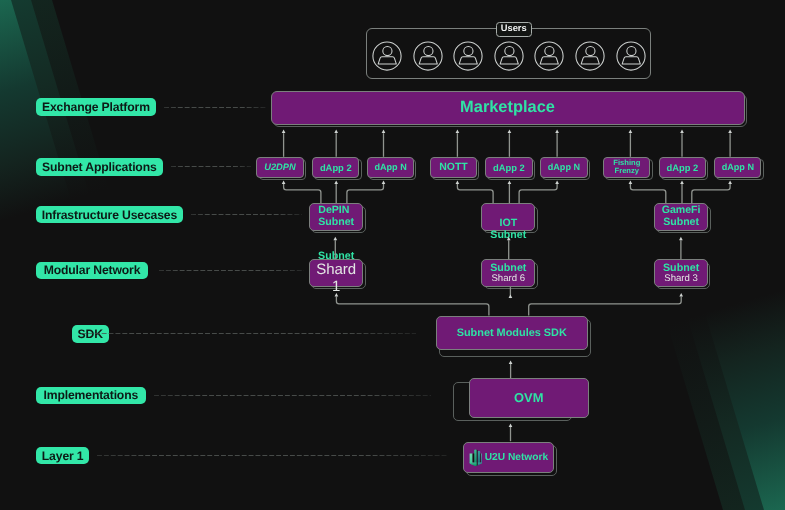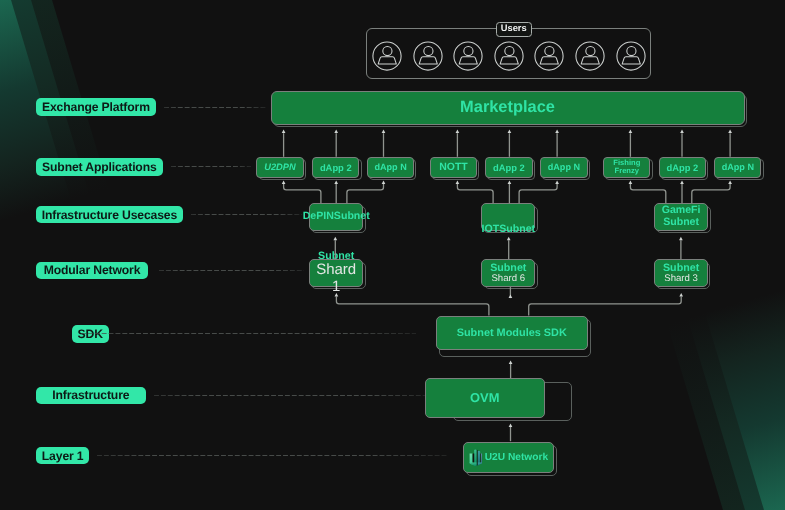--- a/index.html
+++ b/index.html
@@ -15,21 +15,21 @@
   font-weight:bold;font-size:12.2px;letter-spacing:-0.15px;display:flex;align-items:center;
   justify-content:center;height:17.3px;white-space:nowrap;line-height:1;}
 
 .dashline{position:absolute;height:1.3px;
   background-image:linear-gradient(to right,#474b49 0 4.8px,transparent 4.8px 6.9px);
   background-size:6.9px 1.3px;background-repeat:repeat-x;
   -webkit-mask-image:linear-gradient(to right,rgba(0,0,0,.55) 0%,rgba(0,0,0,1) 14%,rgba(0,0,0,1) 78%,rgba(0,0,0,.35) 100%);
   mask-image:linear-gradient(to right,rgba(0,0,0,.55) 0%,rgba(0,0,0,1) 14%,rgba(0,0,0,1) 78%,rgba(0,0,0,.35) 100%);}
 
 
-.node{position:absolute;box-sizing:border-box;background:#15803d;
+.node{position:absolute;box-sizing:border-box;background:#701a75;
   border:1px solid #7b807d;border-radius:7px;display:flex;flex-direction:column;
   align-items:center;justify-content:center;text-align:center;}
 .shd{position:absolute;box-sizing:border-box;border:1px solid #5a605d;border-radius:7px;}
 .t1{color:#2fe3a5;font-weight:bold;}
 .t2{color:#e3e6e4;font-weight:normal;}
 
 
 .usersbox{position:absolute;box-sizing:border-box;border:1px solid #7b807d;border-radius:6px;}
 .userslegend{position:absolute;background:#131513;border:1px solid #a8aeab;border-radius:3.5px;
   color:#f6f8f7;font-weight:bold;font-size:9.3px;display:flex;align-items:center;
@@ -89,21 +89,21 @@
       <path d="M764,510 L611,0 L785,0 L785,510 Z" fill="url(#gbr)"></path>
     </g>
   </svg>
 
   <div id="rowlabels">
       <div class="rowlabel" style="left: 36px; top: 98.45px; width: 119.8px;">Exchange Platform</div>
       <div class="rowlabel" style="left: 36px; top: 158.35px; width: 126.7px;">Subnet Applications</div>
       <div class="rowlabel" style="left: 36px; top: 206.05px; width: 146.8px;">Infrastructure Usecases</div>
       <div class="rowlabel" style="left: 36px; top: 261.75px; width: 112px;">Modular Network</div>
       <div class="rowlabel" style="left: 36px; top: 325.25px; width: 36.5px; margin-left: 36px;">SDK</div>
-      <div class="rowlabel" style="left: 36px; top: 386.55px; width: 109.6px;">Infrastructure</div>
+      <div class="rowlabel" style="left: 36px; top: 386.55px; width: 109.6px;">Implementations</div>
       <div class="rowlabel" style="left: 36px; top: 447.05px; width: 53.3px;">Layer 1</div>
     </div>
 
   <div id="dashlines">
       <div class="dashline" style="left: 163.8px; top: 106.5px; width: 102.2px;"></div>
       <div class="dashline" style="left: 170.7px; top: 166.4px; width: 80.3px;"></div>
       <div class="dashline" style="left: 190.8px; top: 214.1px; width: 111.2px;"></div>
       <div class="dashline" style="left: 158.6px; top: 269.8px; width: 145.4px;"></div>
       <div class="dashline" style="left: 80.5px; top: 333.3px; width: 335.5px;"></div>
       <div class="dashline" style="left: 153.6px; top: 394.6px; width: 277.4px;"></div>
@@ -189,28 +189,28 @@
       <div class="shd" style="left: 660.9px; top: 159px; width: 47.4px; height: 21.2px; border-radius: 4px;"></div>
       <div class="node" style="left: 658.7px; top: 156.8px; width: 47.4px; height: 21.2px; border-radius: 4px;">
         <div class="t1" style="font-size: 9.4px;">dApp 2</div>
       </div>
       <div class="shd" style="left: 716.3px; top: 159px; width: 47.4px; height: 21.2px; border-radius: 4px;"></div>
       <div class="node" style="left: 714.1px; top: 156.8px; width: 47.4px; height: 21.2px; border-radius: 4px;">
         <div class="t1" style="font-size: 9.1px;">dApp N</div>
       </div>
       <div class="shd" style="left: 311.3px; top: 205.6px; width: 54.4px; height: 27.3px; border-radius: 5px;"></div>
       <div class="node" style="left: 309px; top: 203.3px; width: 54.4px; height: 27.3px; border-radius: 5px;">
-        <div style="display: flex; flex-direction: row; align-items: flex-start; line-height: 1.12;">
+        <div style="display: flex; flex-direction: column; align-items: flex-start; line-height: 1.12;">
           <div class="t1" style="font-size: 10.6px;">DePIN</div>
           <div class="t1" style="font-size: 10.6px;">Subnet</div>
         </div>
       </div>
       <div class="shd" style="left: 483.4px; top: 205.6px; width: 54.4px; height: 27.3px; border-radius: 5px;"></div>
       <div class="node" style="left: 481.1px; top: 203.3px; width: 54.4px; height: 27.3px; border-radius: 5px;">
-        <div style="display: flex; flex-direction: row; line-height: 1.12; margin-top: 26px;">
+        <div style="display: flex; flex-direction: column; line-height: 1.12; margin-top: 26px;">
           <div class="t1" style="font-size: 10.6px;">IOT</div>
           <div class="t1" style="font-size: 10.6px;">Subnet</div>
         </div>
       </div>
       <div class="shd" style="left: 656.2px; top: 205.6px; width: 54.4px; height: 27.3px; border-radius: 5px;"></div>
       <div class="node" style="left: 653.9px; top: 203.3px; width: 54.4px; height: 27.3px; border-radius: 5px;">
         <div style="display: flex; flex-direction: column; align-items: center; line-height: 1.12;">
           <div class="t1" style="font-size: 10.6px;">GameFi</div>
           <div class="t1" style="font-size: 10.6px;">Subnet</div>
         </div>
@@ -234,21 +234,21 @@
         <div style="display: flex; flex-direction: column; align-items: center; line-height: 1.12;">
           <div class="t1" style="font-size: 10.7px;">Subnet</div>
           <div class="t2" style="font-size: 9.6px;">Shard 3</div>
         </div>
       </div>
       <div class="shd" style="left: 438.9px; top: 318.5px; width: 151.7px; height: 38.7px; border-radius: 5px;"></div>
       <div class="node" style="left: 435.9px; top: 315.5px; width: 151.7px; height: 34px; border-radius: 5px;">
         <div class="t1" style="font-size: 10.9px;">Subnet Modules SDK</div>
       </div>
       <div class="shd" style="left: 452.9px; top: 381.6px; width: 119.5px; height: 39.6px; border-radius: 5px;"></div>
-      <div class="node" style="left: 425px; top: 378.1px; width: 119.5px; height: 39.6px; border-radius: 5px;">
+      <div class="node" style="left: 469px; top: 378.1px; width: 119.5px; height: 39.6px; border-radius: 5px;">
         <div class="t1" style="font-size: 12.9px;">OVM</div>
       </div>
       <div class="shd" style="left: 466px; top: 444.8px; width: 90.8px; height: 31.7px; border-radius: 5px;"></div>
       <div class="node" style="left: 462.8px; top: 441.6px; width: 90.8px; height: 31.7px; border-radius: 5px;">
         <div style="display: flex; flex-direction: row; align-items: center; gap: 2.2px; margin-left: 1px;">
           <svg width="13.2" height="17.4" viewBox="0 0 132 174">
             <defs>
               <linearGradient id="u2gA" x1="0" y1="0" x2="0.2" y2="1">
                 <stop offset="0" stop-color="#74dfb1"></stop>
                 <stop offset="1" stop-color="#34c794"></stop>

